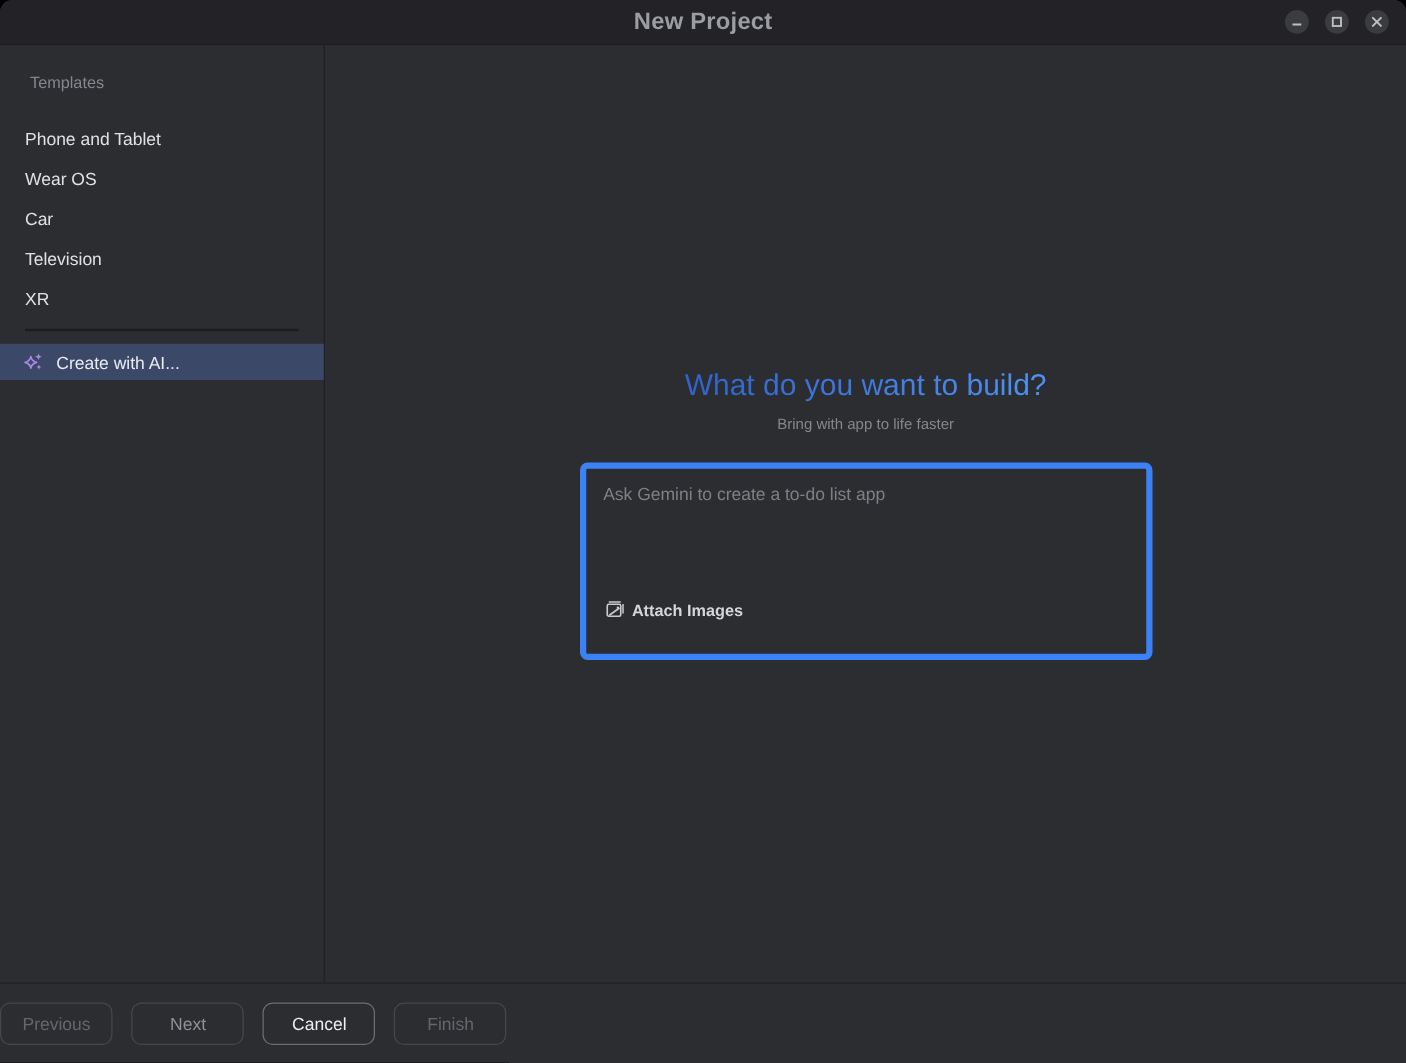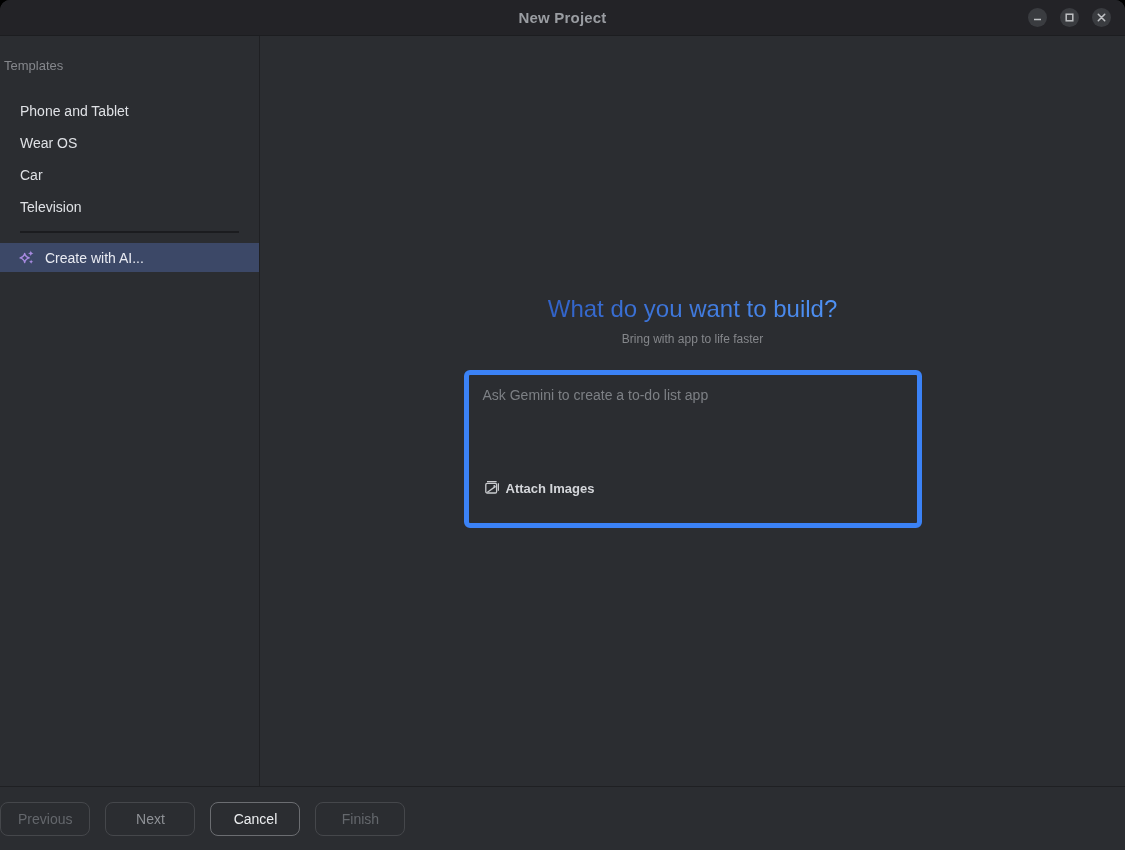--- a/index.html
+++ b/index.html
@@ -21,21 +21,21 @@
   .titlebar {
     height: 35px; flex: 0 0 35px;
     background: #232327;
     border-bottom: 1px solid #1c1d20;
     position: relative;
     display: flex; align-items: center;
   }
   .titlebar-title {
     position: absolute; left: 0; right: 0; top: 0; bottom: 0;
     display: flex; align-items: center; justify-content: center;
-    color: #9a9da2; font-size: 15px; font-weight: 700;
+    color: #9a9da2; font-size: 19px; font-weight: 700;
     letter-spacing: 0.2px;
   }
   .window-controls {
     position: absolute; right: 14px; top: 0; bottom: 0;
     display: flex; align-items: center; gap: 13px;
   }
   .wc-btn {
     width: 19px; height: 19px; border-radius: 50%;
     background: #3a3c40; border: none; padding: 0;
     display: flex; align-items: center; justify-content: center;
@@ -45,21 +45,21 @@
   
   .middle { flex: 1 1 auto; display: flex; min-height: 0; }
   .sidebar {
     width: 260px; flex: 0 0 260px;
     border-right: 1px solid #1f2023;
     padding-top: 20px;
     box-sizing: border-box;
   }
   .sidebar-header {
     height: 20px; line-height: 20px;
-    padding-left: 4px;
+    padding-left: 24px;
     color: #85878c; font-size: 13px;
     margin-bottom: 19px;
   }
   .sidebar-item {
     height: 32px; display: flex; align-items: center;
     padding-left: 20px;
     color: #dfe1e5; font-size: 14px;
     cursor: pointer;
   }
   .sidebar-sep {
@@ -183,20 +183,23 @@
         <span>Phone and Tablet</span>
       </div>
       <div class="sidebar-item">
         <span>Wear OS</span>
       </div>
       <div class="sidebar-item">
         <span>Car</span>
       </div>
       <div class="sidebar-item">
         <span>Television</span>
+      </div>
+      <div class="sidebar-item">
+        <span>XR</span>
       </div>
       <hr class="sidebar-sep">
       <div class="sidebar-ai-item">
         <span class="ai-icon">
           <svg width="18" height="18" viewBox="0 0 20 20">
             <path d="M7.4 4.8 C8.1 8 9.3 9.2 12.5 9.9 C9.3 10.6 8.1 11.8 7.4 15 C6.7 11.8 5.5 10.6 2.3 9.9 C5.5 9.2 6.7 8 7.4 4.8 Z" fill="none" stroke="#a78ae0" stroke-width="1.5" stroke-linejoin="round"></path>
             <path d="M14.2 1.8 C14.6 3.8 15.3 4.5 17.3 4.9 C15.3 5.3 14.6 6 14.2 8 C13.8 6 13.1 5.3 11.1 4.9 C13.1 4.5 13.8 3.8 14.2 1.8 Z" fill="#a78ae0"></path>
             <path d="M14.6 11.6 C14.9 13.2 15.5 13.8 17.1 14.1 C15.5 14.4 14.9 15 14.6 16.6 C14.3 15 13.7 14.4 12.1 14.1 C13.7 13.8 14.3 13.2 14.6 11.6 Z" fill="#a78ae0"></path>
           </svg>
         </span>

